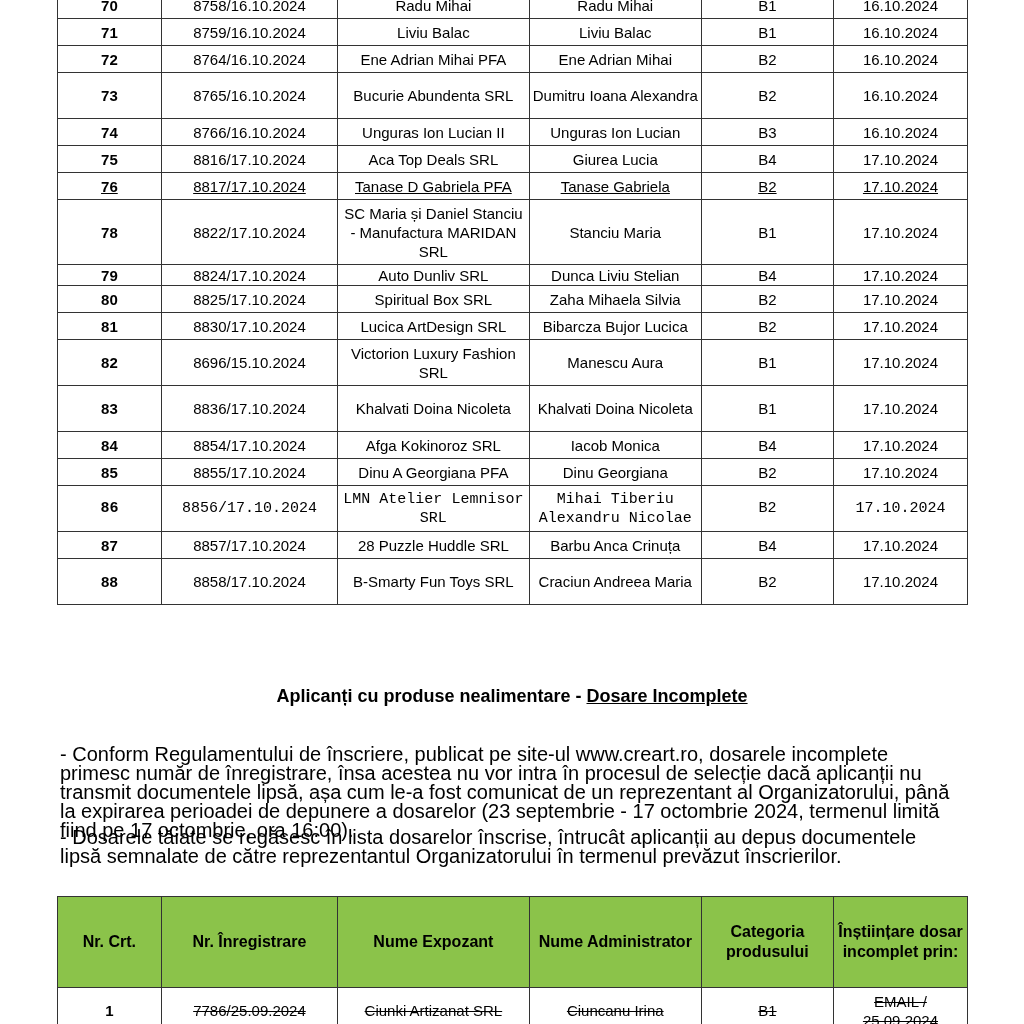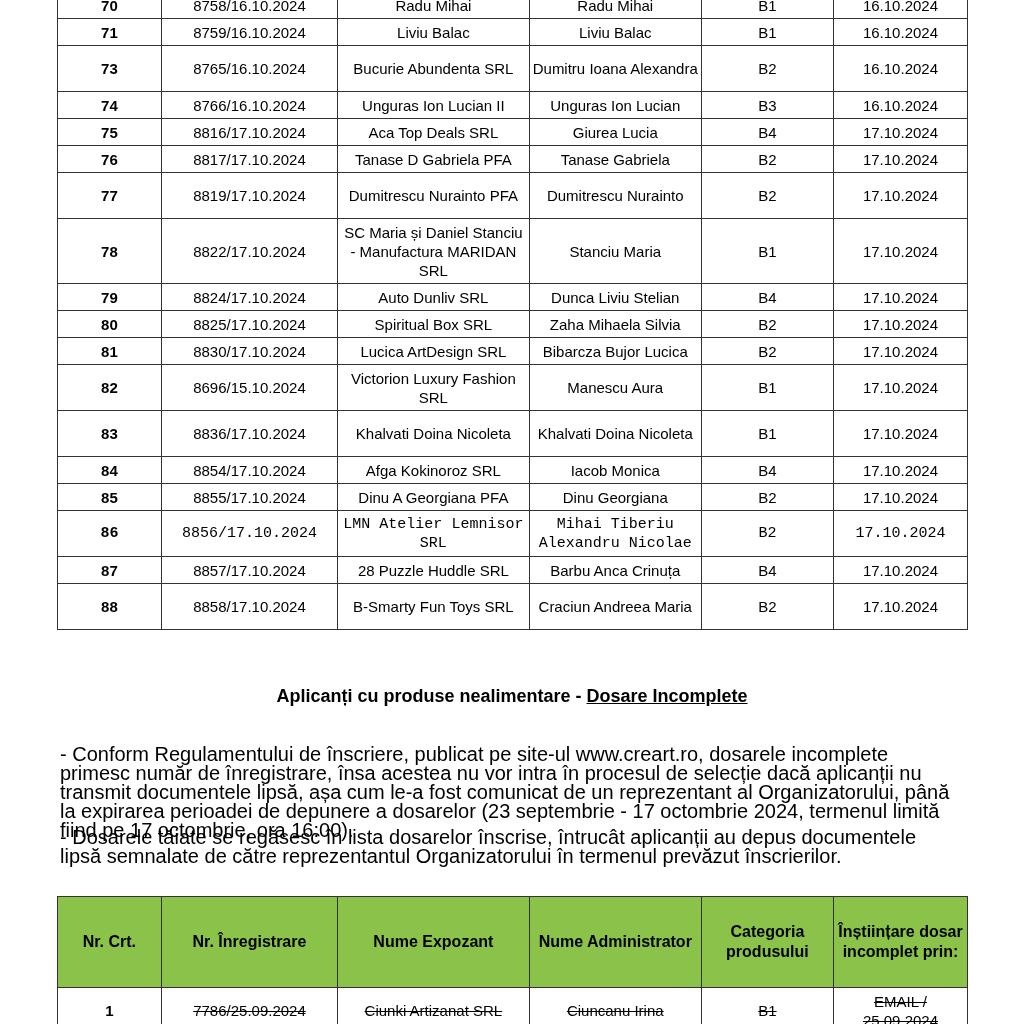--- a/index.html
+++ b/index.html
@@ -45,20 +45,28 @@
         <td>16.10.2024</td>
       </tr>
       <tr style="height: 27px;">
         <td class="nr">71</td>
         <td>8759/16.10.2024</td>
         <td>Liviu Balac</td>
         <td>Liviu Balac</td>
         <td>B1</td>
         <td>16.10.2024</td>
       </tr>
+      <tr style="height: 27px;">
+        <td class="nr">72</td>
+        <td>8764/16.10.2024</td>
+        <td>Ene Adrian Mihai PFA</td>
+        <td>Ene Adrian Mihai</td>
+        <td>B2</td>
+        <td>16.10.2024</td>
+      </tr>
       <tr style="height: 46px;">
         <td class="nr">73</td>
         <td>8765/16.10.2024</td>
         <td>Bucurie Abundenta SRL</td>
         <td>Dumitru Ioana Alexandra</td>
         <td>B2</td>
         <td>16.10.2024</td>
       </tr>
       <tr style="height: 27px;">
         <td class="nr">74</td>
@@ -69,45 +77,37 @@
         <td>16.10.2024</td>
       </tr>
       <tr style="height: 27px;">
         <td class="nr">75</td>
         <td>8816/17.10.2024</td>
         <td>Aca Top Deals SRL</td>
         <td>Giurea Lucia</td>
         <td>B4</td>
         <td>17.10.2024</td>
       </tr>
-      <tr style="height: 27px;">
+      <tr style="height: 27px; text-decoration: underline;">
         <td class="nr">76</td>
         <td>8817/17.10.2024</td>
         <td>Tanase D Gabriela PFA</td>
         <td>Tanase Gabriela</td>
-        <td>B2</td>
-        <td>17.10.2024</td>
-      </tr>
-      <tr style="height: 46px;">
-        <td class="nr">77</td>
-        <td>8819/17.10.2024</td>
-        <td>Dumitrescu Nurainto PFA</td>
-        <td>Dumitrescu Nurainto</td>
         <td>B2</td>
         <td>17.10.2024</td>
       </tr>
       <tr style="height: 65px;">
         <td class="nr">78</td>
         <td>8822/17.10.2024</td>
         <td>SC Maria și Daniel Stanciu - Manufactura MARIDAN SRL</td>
         <td>Stanciu Maria</td>
         <td>B1</td>
         <td>17.10.2024</td>
       </tr>
-      <tr style="height: 27px;">
+      <tr style="height: 21px;">
         <td class="nr">79</td>
         <td>8824/17.10.2024</td>
         <td>Auto Dunliv SRL</td>
         <td>Dunca Liviu Stelian</td>
         <td>B4</td>
         <td>17.10.2024</td>
       </tr>
       <tr style="height: 27px;">
         <td class="nr">80</td>
         <td>8825/17.10.2024</td>

